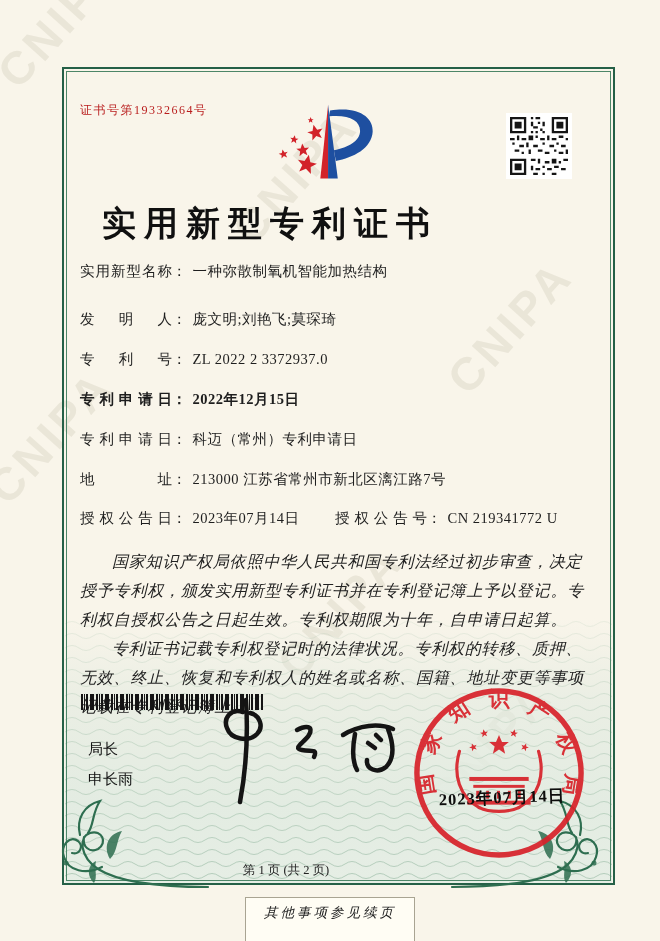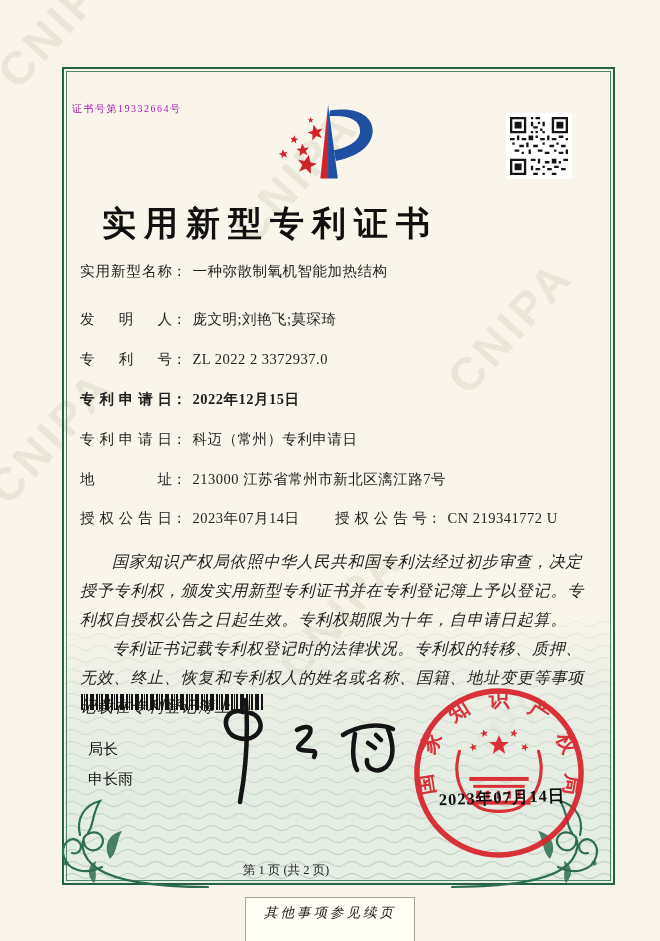--- a/index.html
+++ b/index.html
@@ -14,21 +14,21 @@
   
   .frame { position:absolute; left:62px; top:67px; width:553px; height:818px;
            border:2.5px solid #256047; }
   .frame::before { content:''; position:absolute; inset:2px; border:1px solid #4d8668; }
 
   
   .greenzone { position:absolute; left:65px; top:618px; width:547px; height:265px;
     background:linear-gradient(180deg, rgba(223,233,223,0) 0%, rgba(223,233,223,0.55) 30%, #e3ece2 70%, #e6eee5 100%); }
   .waves { position:absolute; left:65px; top:616px; }
 
-  .certno { position:absolute; left:72px; top:102px; font-size:10px; letter-spacing:1.5px; color:#a21caf; }
+  .certno { position:absolute; left:80px; top:102px; font-size:12px; letter-spacing:1.5px; color:#b91c1c; }
 
   .logo { position:absolute; left:268px; top:101px; }
   .qr { position:absolute; left:506px; top:113px; width:66px; height:66px; background:#fff; padding:4px; }
 
   .title { position:absolute; left:0; top:201px; width:540px; text-align:center;
            font-size:34px; font-weight:bold; letter-spacing:8px; color:#101010; }
 
   .frow { position:absolute; left:80px; font-size:14.5px; color:#1e1e1e; white-space:nowrap; }
   .flabel { display:inline-block; width:92px; text-align:justify; text-align-last:justify; }
   .fcolon { display:inline-block; margin-right:6px; }

